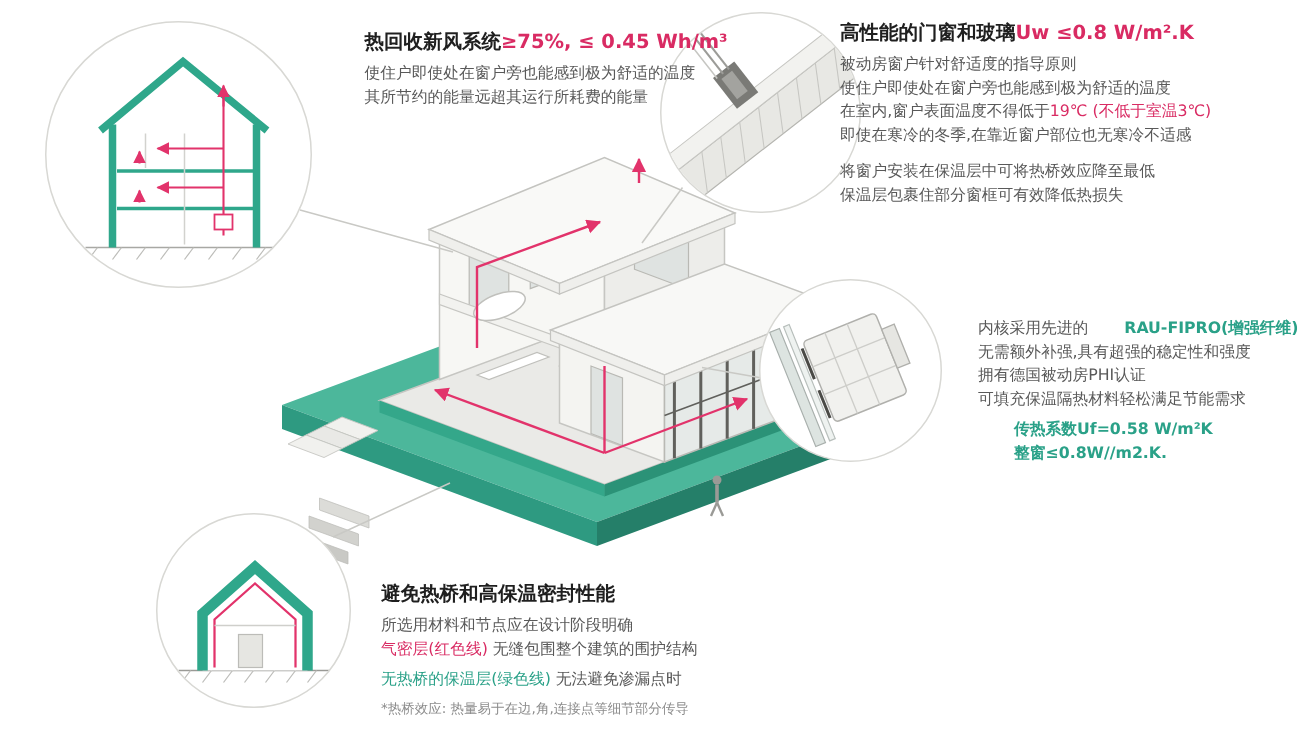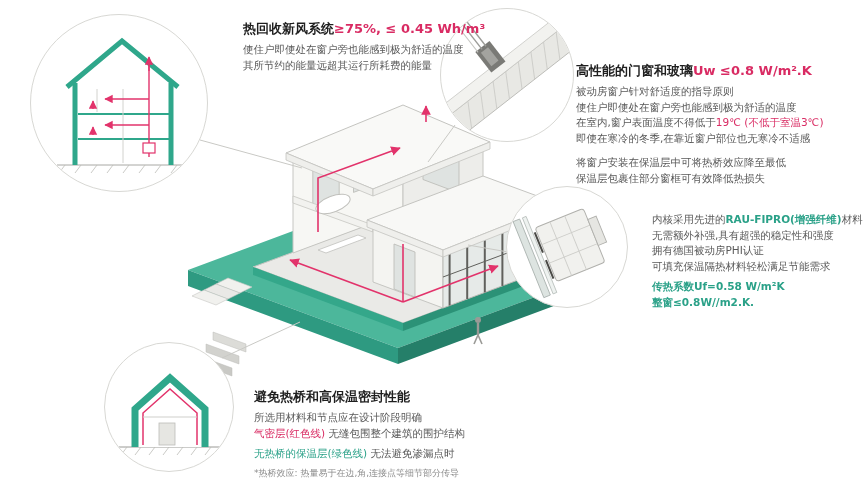--- a/index.html
+++ b/index.html
@@ -6,21 +6,21 @@
   html,body { background:#ffffff; }
   body { font-family:"DejaVu Sans","Liberation Sans",sans-serif; }
   .canvas { position:relative; width:865px; height:492px; background:#fff; overflow:hidden; }
   .layer { position:absolute; left:0; top:0; }
   .circle { position:absolute; border:1px solid #d8d8d4; border-radius:50%; background:#fff; overflow:hidden; }
   .tb { position:absolute; }
   .h1 { font-size:13px; font-weight:bold; color:#1f1f1f; line-height:17px; }
   .body-line { font-size:10.5px; color:#595959; line-height:15.5px; white-space:nowrap; }
   .red { color:#d92b63; }
   .green { color:#2aa188; }
-  .bold { font-weight:bold; }
+  .bold { font-weight:bold;padding-left:24px; }
   .gap-s { height:5px; }
   .gap-m { height:9px; }
   .footnote { font-size:9px; color:#8c8c8c; line-height:13px; white-space:nowrap; }
 </style>
 </head>
 <body>
 
 <div class="canvas">
 
   <svg class="layer" style="left:168px; top:92px;" width="450" height="345" viewBox="0 0 450 345">
@@ -218,21 +218,21 @@
     </svg>
   </div>
 
   <div class="tb" style="left:212px; top:20px; width:300px;margin-left:31px;">
     <div class="h1"><span>热回收新风系统</span><span class="red">≥75%, ≤ 0.45 Wh/m³</span></div>
     <div class="gap-s"></div>
     <div class="body-line">使住户即使处在窗户旁也能感到极为舒适的温度</div>
     <div class="body-line">其所节约的能量远超其运行所耗费的能量</div>
   </div>
 
-  <div class="tb" style="left:576px; top:14px; width:276px;margin-top:48px;">
+  <div class="tb" style="left:560px; top:14px; width:276px;">
     <div class="h1"><span>高性能的门窗和玻璃</span><span class="red">Uw ≤0.8 W/m².K</span></div>
     <div class="gap-s"></div>
     <div class="body-line">被动房窗户针对舒适度的指导原则</div>
     <div class="body-line">使住户即使处在窗户旁也能感到极为舒适的温度</div>
     <div class="body-line"><span>在室内,窗户表面温度不得低于</span><span class="red">19℃ (不低于室温3℃)</span></div>
     <div class="body-line">即使在寒冷的冬季,在靠近窗户部位也无寒冷不适感</div>
     <div class="gap-m"></div>
     <div class="body-line">将窗户安装在保温层中可将热桥效应降至最低</div>
     <div class="body-line">保温层包裹住部分窗框可有效降低热损失</div>
   </div>

